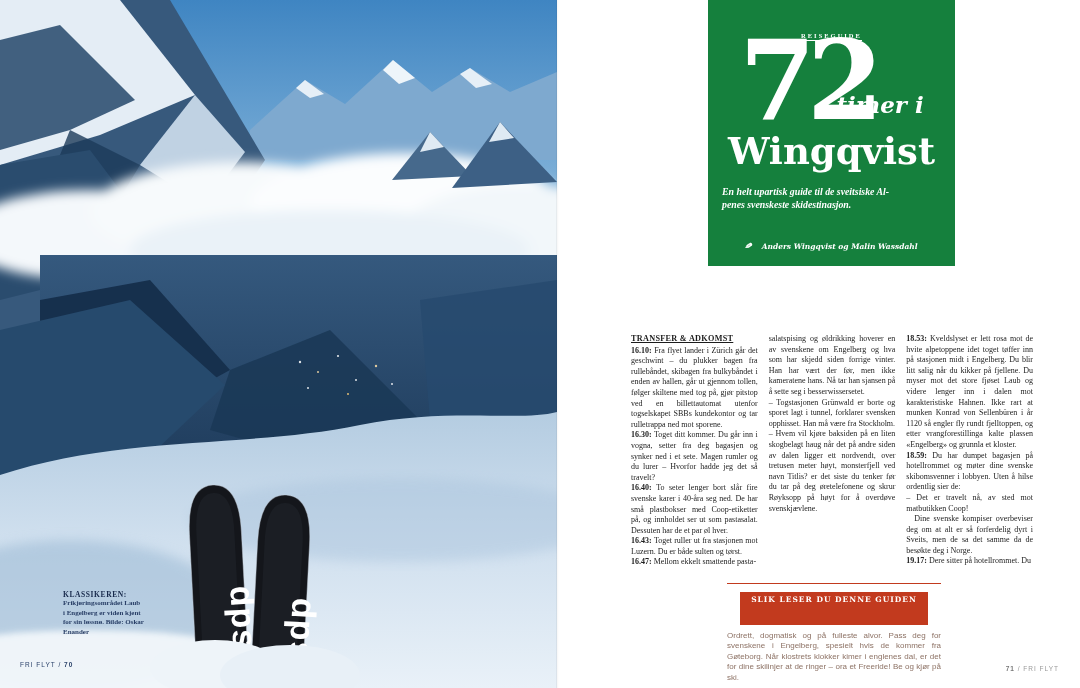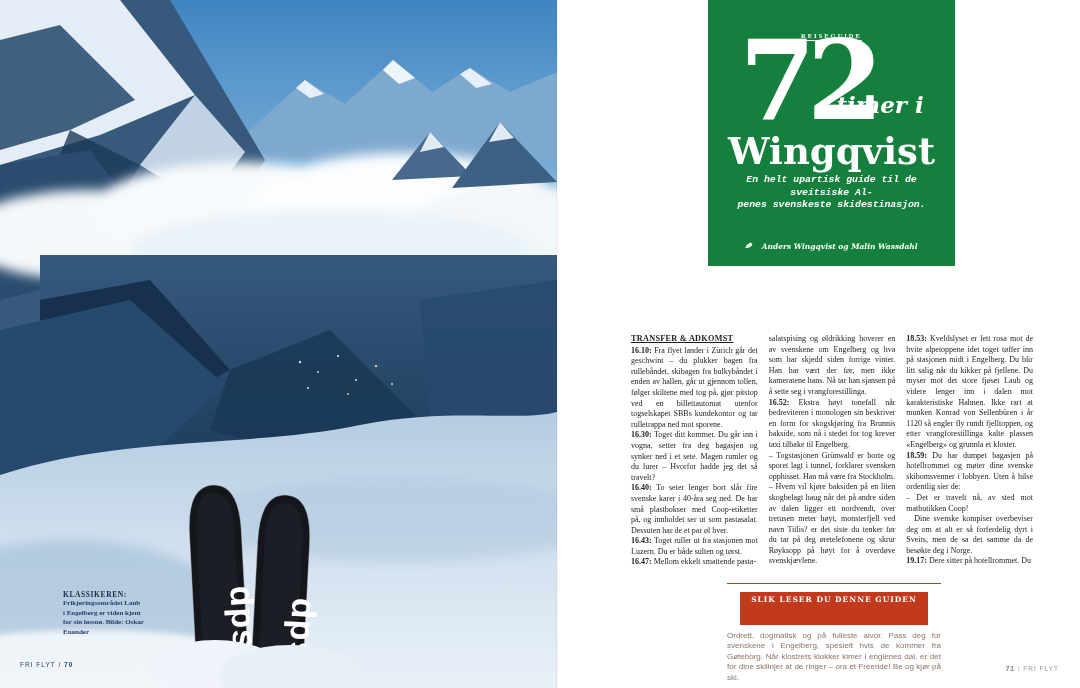--- a/index.html
+++ b/index.html
@@ -23,23 +23,23 @@
   .hero .kicker span{font-size:6.5px;font-weight:bold;letter-spacing:2px;
                      border-bottom:1px solid #ffffff;padding-bottom:1px;}
   .hero .num-wrap{position:absolute;top:30px;left:0;right:0;display:flex;
                   justify-content:center;align-items:flex-end;}
   .hero .num{font-family:"DejaVu Serif",serif;font-weight:bold;font-size:110px;
              line-height:.92;letter-spacing:-9px;}
   .hero .num-suffix{font-family:"DejaVu Serif",serif;font-style:italic;font-weight:bold;
                     font-size:23px;margin-left:-38px;margin-bottom:13px;}
   .hero .title{position:absolute;top:133px;left:0;right:0;text-align:center;
                font-family:"DejaVu Serif",serif;font-weight:bold;font-size:37px;line-height:1;}
-  .hero .subtitle{position:absolute;top:174px;left:14px;right:14px;text-align:center;
+  .hero .subtitle{position:absolute;top:186px;left:14px;right:14px;
                   font-style:italic;font-weight:bold;font-size:9.8px;line-height:12.5px;
-                  font-family:Liberation Mono, monospace;}
+                  font-family:Liberation Serif, serif;}
   .hero .byline{position:absolute;top:241px;left:0;right:0;text-align:center;
                 font-style:italic;font-weight:bold;font-size:7.5px;
                 font-family:"DejaVu Serif",serif;}
   .hero .pencil{display:inline-block;transform:scaleX(-1) rotate(-12deg);
                 font-style:normal;font-size:9px;margin-right:6px;}
   
   .article{position:absolute;left:631px;top:334px;width:402px;display:flex;gap:11px;
            color:#1c1c1c;}
   .article .col{flex:1 1 0;font-size:8px;line-height:10.6px;text-align:justify;}
   .article .col-header{font-weight:bold;font-size:8.2px;letter-spacing:.3px;
@@ -203,22 +203,21 @@
   <div class="article" id="article-columns">
       <div class="col">
         <div class="col-header">TRANSFER &amp; ADKOMST</div>
         <p class="para"><b>16.10: </b>Fra flyet lander i Zürich går det geschwint – du plukker bagen fra rullebåndet, skibagen fra bulkybåndet i enden av hallen, går ut gjennom tollen, følger skiltene med tog på, gjør pitstop ved en billettautomat utenfor togselskapet SBBs kundekontor og tar rulletrappa ned mot sporene.</p>
         <p class="para"><b>16.30: </b>Toget ditt kommer. Du går inn i vogna, setter fra deg bagasjen og synker ned i et sete. Magen rumler og du lurer – Hvorfor hadde jeg det så travelt?</p>
         <p class="para"><b>16.40: </b>To seter lenger bort slår fire svenske karer i 40-åra seg ned. De har små plastbokser med Coop-etiketter på, og innholdet ser ut som pastasalat. Dessuten har de et par øl hver.</p>
         <p class="para"><b>16.43: </b>Toget ruller ut fra stasjonen mot Luzern. Du er både sulten og tørst.</p>
         <p class="para"><b>16.47: </b>Mellom ekkelt smattende pasta-</p>
       </div>
       <div class="col">
-        <p class="para">salatspising og øldrikking hoverer en av svenskene om Engelberg og hva som har skjedd siden forrige vinter. Han har vært der før, men ikke kameratene hans. Nå tar han sjansen på å sette seg i vrangforestillinga.</p>
-        <p class="para"><b>16.52: </b>Ekstra høyt tonefall når bedreviteren i monologen sin beskriver en form for skogskjøring fra Brunnis bakside, som nå i stedet for tog krever taxi tilbake til Engelberg.</p>
+        <p class="para">salatspising og øldrikking hoverer en av svenskene om Engelberg og hva som har skjedd siden forrige vinter. Han har vært der før, men ikke kameratene hans. Nå tar han sjansen på å sette seg i besserwissersetet.</p>
         <p class="para">– Togstasjonen Grünwald er borte og sporet lagt i tunnel, forklarer svensken opphisset. Han må være fra Stockholm.</p>
         <p class="para">– Hvem vil kjøre baksiden på en liten skogbelagt haug når det på andre siden av dalen ligger ett nordvendt, over tretusen meter høyt, monsterfjell ved navn Titlis? er det siste du tenker før du tar på deg øretelefonene og skrur Røyksopp på høyt for å overdøve svenskjævlene.</p>
       </div>
       <div class="col">
         <p class="para"><b>18.53: </b>Kveldslyset er lett rosa mot de hvite alpetoppene idet toget tøffer inn på stasjonen midt i Engelberg. Du blir litt salig når du kikker på fjellene. Du myser mot det store fjøset Laub og videre lenger inn i dalen mot karakteristiske Hahnen. Ikke rart at munken Konrad von Sellenbüren i år 1120 så engler fly rundt fjelltoppen, og etter vrangforestillinga kalte plassen «Engelberg» og grunnla et kloster.</p>
         <p class="para"><b>18.59: </b>Du har dumpet bagasjen på hotellrommet og møter dine svenske skibomsvenner i lobbyen. Uten å hilse ordentlig sier de:</p>
         <p class="para">– Det er travelt nå, av sted mot matbutikken Coop!</p>
         <p class="para indent">Dine svenske kompiser overbeviser deg om at alt er så forferdelig dyrt i Sveits, men de sa det samme da de besøkte deg i Norge.</p>
         <p class="para"><b>19.17: </b>Dere sitter på hotellrommet. Du</p>
       </div>

